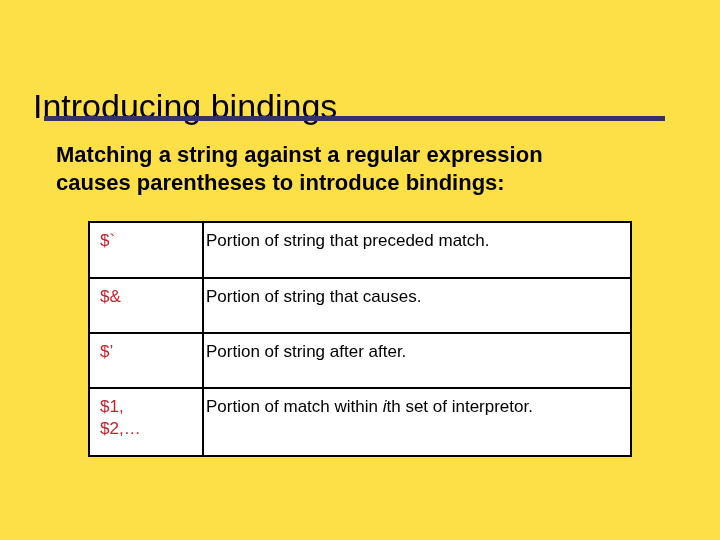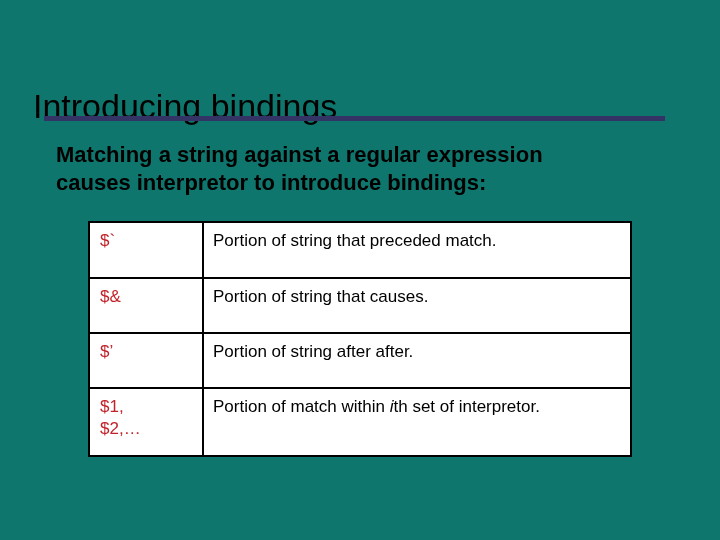--- a/index.html
+++ b/index.html
@@ -14,21 +14,21 @@
     color: #000000;
     overflow: hidden;
     position: relative;
   }
 
   .slide {
     position: absolute;
     inset: 0;
     width: 720px;
     height: 540px;
-    background: #0f766e;
+    background: #fde047;
   }
 
   .slide-title {
     position: absolute;
     left: 33px;
     top: 62px;
     font-size: 34px;
     line-height: 42px;
     font-weight: normal;
     color: #000000;
@@ -76,40 +76,40 @@
     font-size: 17px;
     line-height: 22px;
   }
   .bindings-table td.col-token {
     width: 102px;
     color: #c0232b;
     white-space: pre-line;
   }
   .bindings-table td.col-desc {
     color: #000000;
-    padding-left: 9px;
+    padding-left: 2px;
   }
   .row-tall td { height: 40px; }
   .row-short td { height: 39px; }
   .row-last td { height: 52px; }
 
   .italic-i { font-style: italic; }
 </style>
 </head>
 <body>
 
 <div class="slide">
 
   <h1 class="slide-title">Introducing bindings</h1>
 
   <div class="title-rule"></div>
 
   <div class="body-text">
     <span class="line">Matching a string against a regular expression</span>
-    <span class="line">causes interpretor to introduce bindings:</span>
+    <span class="line">causes parentheses to introduce bindings:</span>
   </div>
 
   <table class="bindings-table">
     <tbody>
       <tr class="row-tall">
         <td class="col-token">$`</td>
         <td class="col-desc">Portion of string that preceded match.</td>
       </tr>
       <tr class="row-short">
         <td class="col-token">$&amp;</td>

